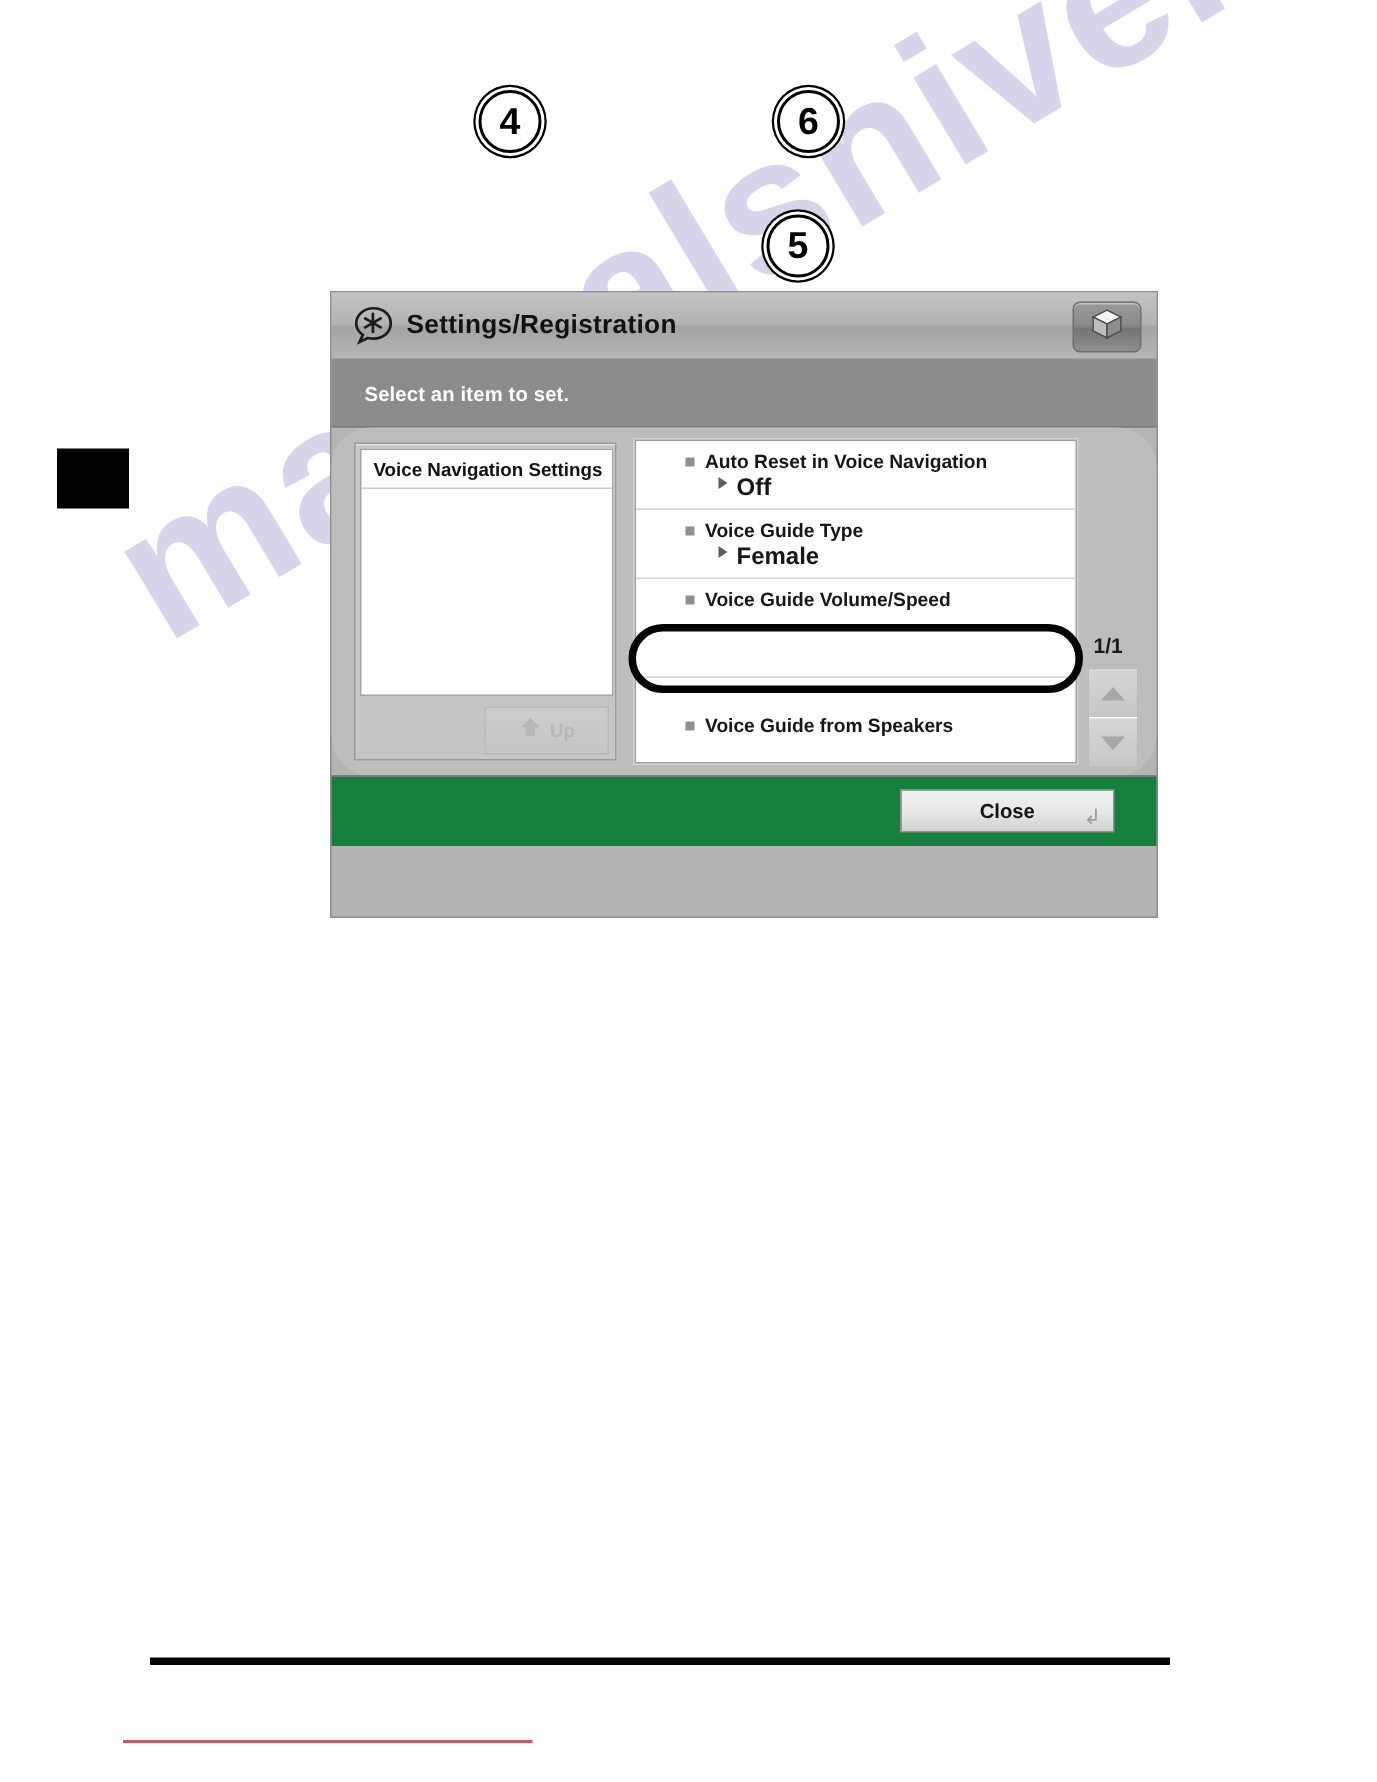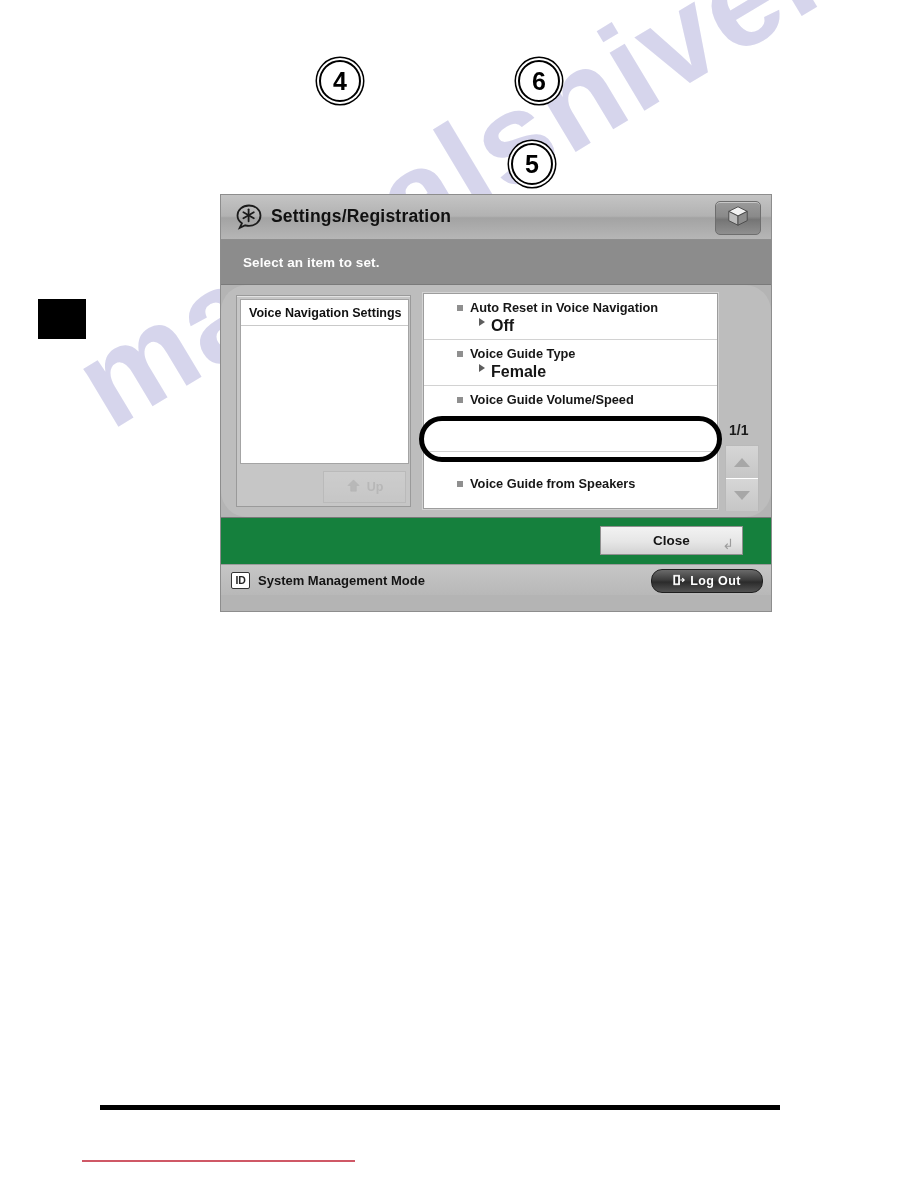--- a/index.html
+++ b/index.html
@@ -518,28 +518,14 @@
 
   </div>
 
   <div class="closebar">
     <div class="close-btn">
       <span class="lbl">Close</span>
       <span class="enter-glyph">↲</span>
     </div>
   </div>
 
-  <div class="statusbar">
-    <span class="id-badge">ID</span>
-    <span class="status-text">System Management Mode</span>
-    <div class="logout-btn">
-      <span>
-        <svg viewBox="0 0 14 14" width="12" height="12">
-          <rect x="1" y="1.5" width="6.5" height="11" fill="#ffffff" stroke="#ffffff" stroke-width="1"></rect>
-          <rect x="2.5" y="3" width="3.5" height="8" fill="#2b2b2b"></rect>
-          <path d="M8.5 7 L13 7 M10.8 4.8 L13 7 L10.8 9.2" stroke="#ffffff" stroke-width="1.4" fill="none"></path>
-        </svg>
-      </span>
-      <span class="lbl">Log Out</span>
-    </div>
-  </div>
 
 </div>
 
 </body></html>

